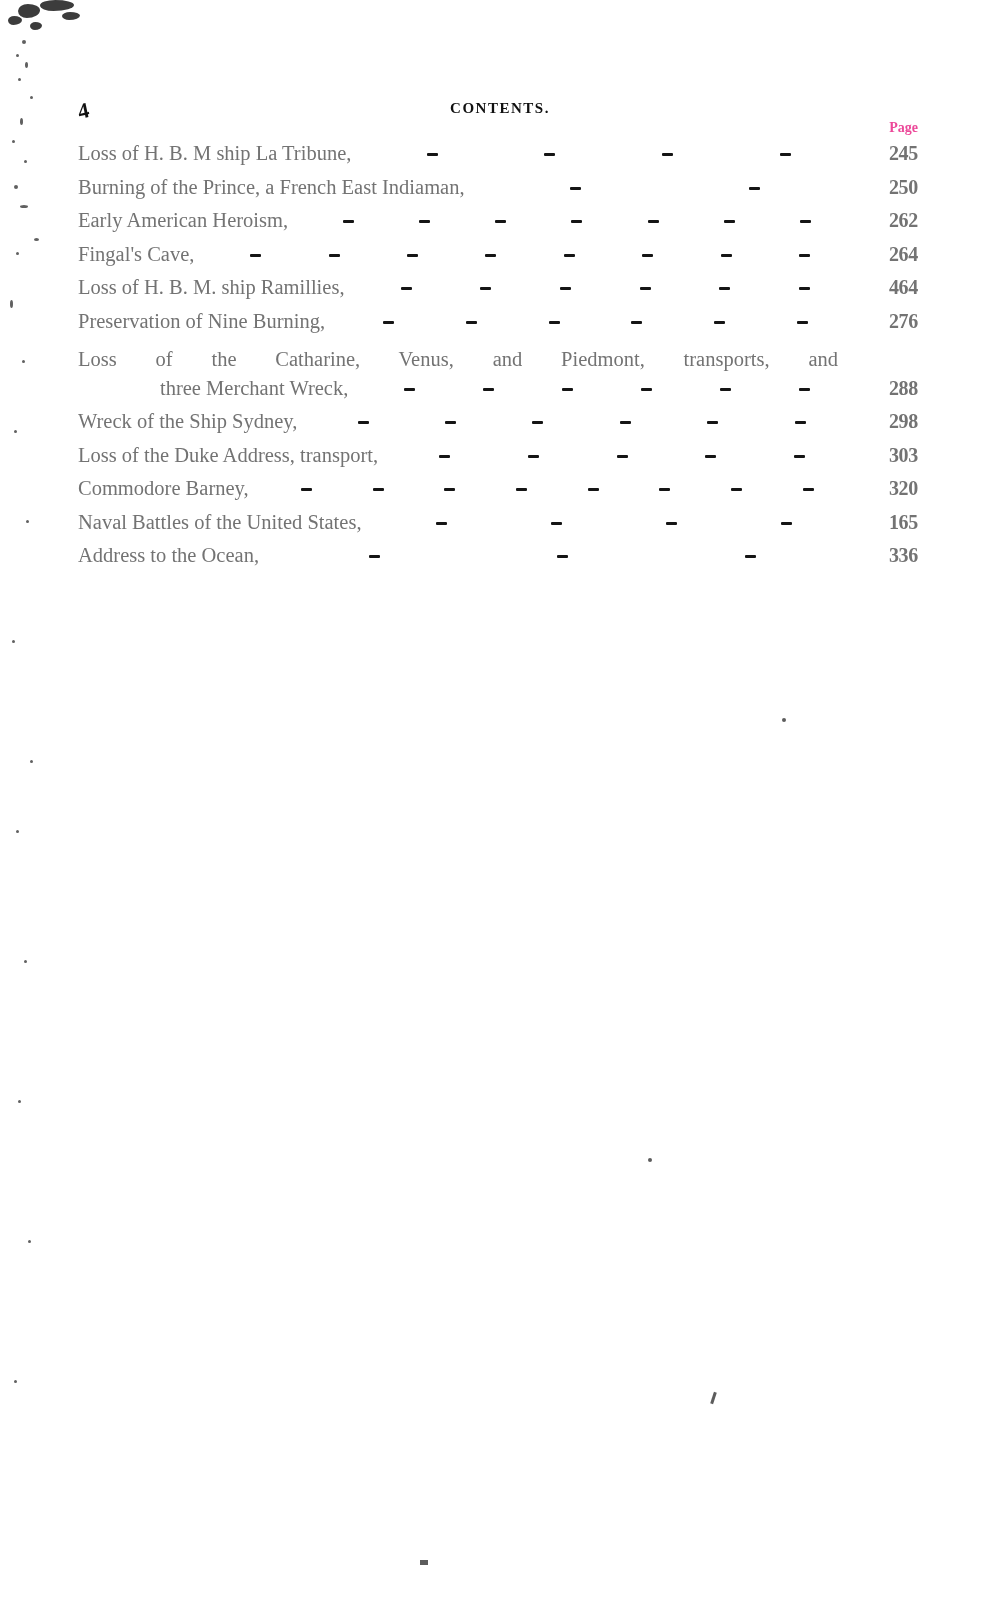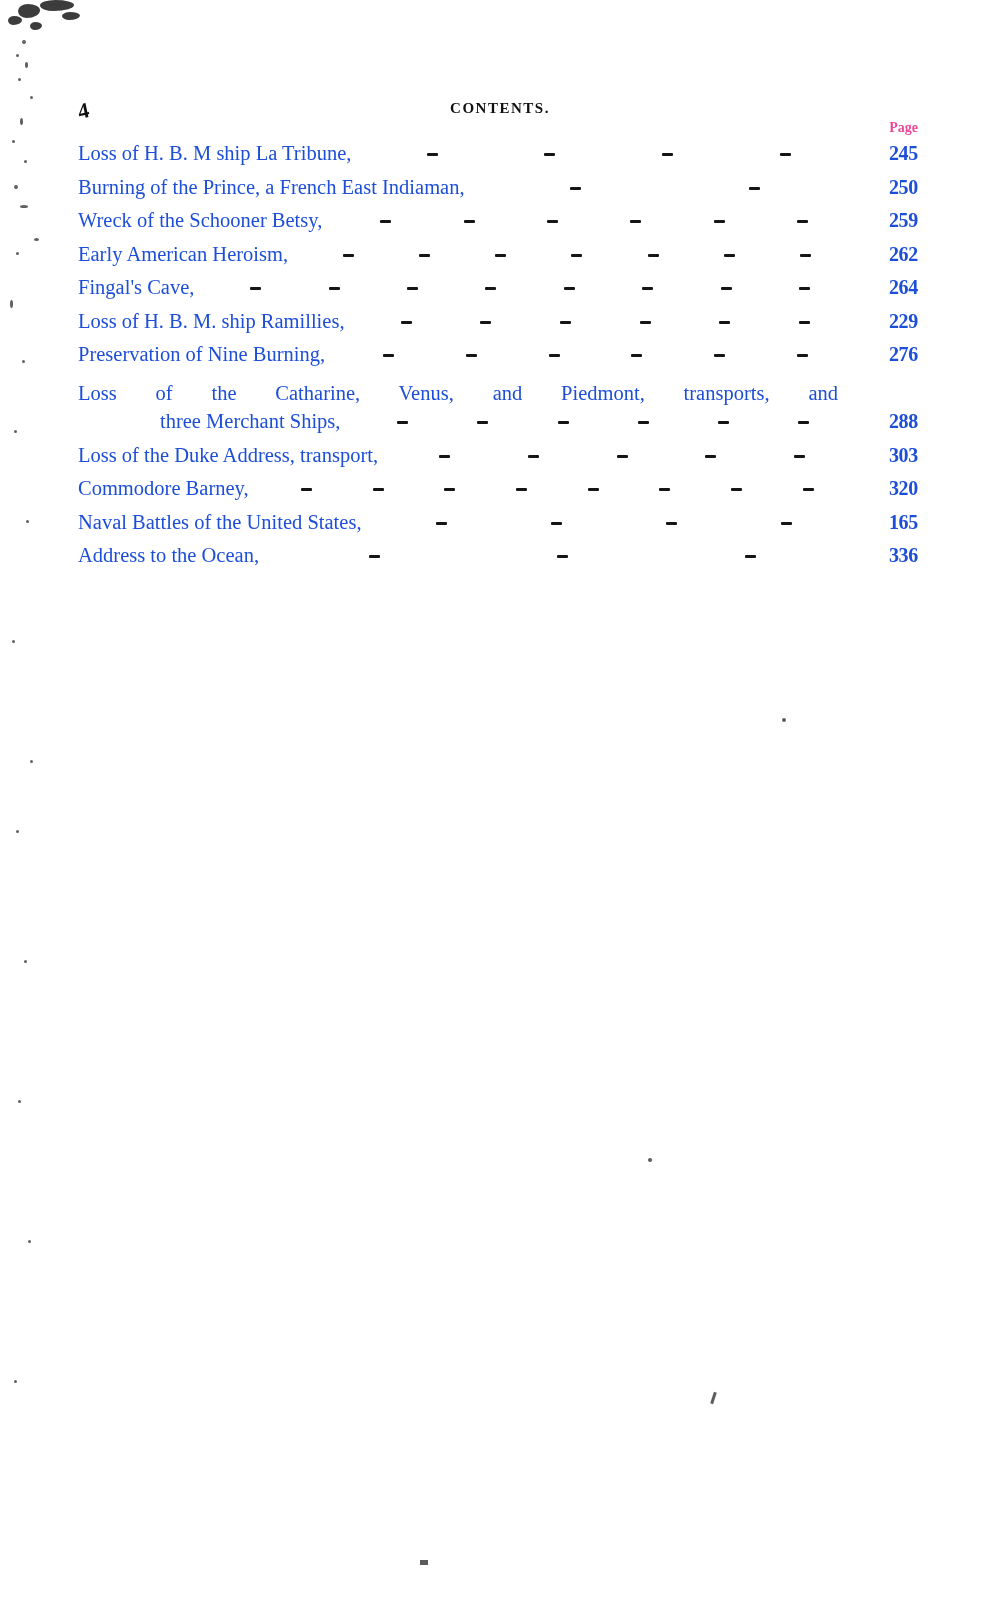--- a/index.html
+++ b/index.html
@@ -91,21 +91,21 @@
     top: 142px;
     left: 78px;
     width: 840px;
   }
   .entry {
     position: relative;
     display: flex;
     align-items: baseline;
     height: 33.5px;
     font-size: 20.5px;
-    color: #1d4ed8;
+    color: #737373;
     white-space: nowrap;
   }
   .entry .title {
     display: inline-block;
     font-family: "Liberation Serif", serif;
   }
   .entry .leaders {
     flex: 1;
     display: flex;
     justify-content: space-around;
@@ -217,32 +217,20 @@
       </div>
       <div class="entry">
         <span class="title">Burning of the Prince, a French East Indiaman,</span>
         <span class="leaders">
           <span></span>
           <span></span>
         </span>
         <span class="pageno">250</span>
       </div>
       <div class="entry">
-        <span class="title">Wreck of the Schooner Betsy,</span>
-        <span class="leaders">
-          <span></span>
-          <span></span>
-          <span></span>
-          <span></span>
-          <span></span>
-          <span></span>
-        </span>
-        <span class="pageno">259</span>
-      </div>
-      <div class="entry">
         <span class="title">Early American Heroism,</span>
         <span class="leaders">
           <span></span>
           <span></span>
           <span></span>
           <span></span>
           <span></span>
           <span></span>
           <span></span>
         </span>
@@ -265,48 +253,60 @@
       <div class="entry">
         <span class="title">Loss of H. B. M. ship Ramillies,</span>
         <span class="leaders">
           <span></span>
           <span></span>
           <span></span>
           <span></span>
           <span></span>
           <span></span>
         </span>
-        <span class="pageno">229</span>
+        <span class="pageno">464</span>
       </div>
       <div class="entry">
         <span class="title">Preservation of Nine Burning,</span>
         <span class="leaders">
           <span></span>
           <span></span>
           <span></span>
           <span></span>
           <span></span>
           <span></span>
         </span>
         <span class="pageno">276</span>
       </div>
       <div class="entry wrap">
         <span class="line1">Loss of the Catharine, Venus, and  Piedmont, transports, and</span>
         <div class="line2">
-          <span class="title">three Merchant Ships,</span>
+          <span class="title">three Merchant Wreck,</span>
           <span class="leaders">
             <span></span>
             <span></span>
             <span></span>
             <span></span>
             <span></span>
             <span></span>
           </span>
           <span class="pageno">288</span>
         </div>
+      </div>
+      <div class="entry">
+        <span class="title">Wreck of the Ship Sydney,</span>
+        <span class="leaders">
+          <span></span>
+          <span></span>
+          <span></span>
+          <span></span>
+          <span></span>
+          <span></span>
+        </span>
+        <span class="pageno">298</span>
       </div>
       <div class="entry">
         <span class="title">Loss of the Duke Address, transport,</span>
         <span class="leaders">
           <span></span>
           <span></span>
           <span></span>
           <span></span>
           <span></span>
         </span>

